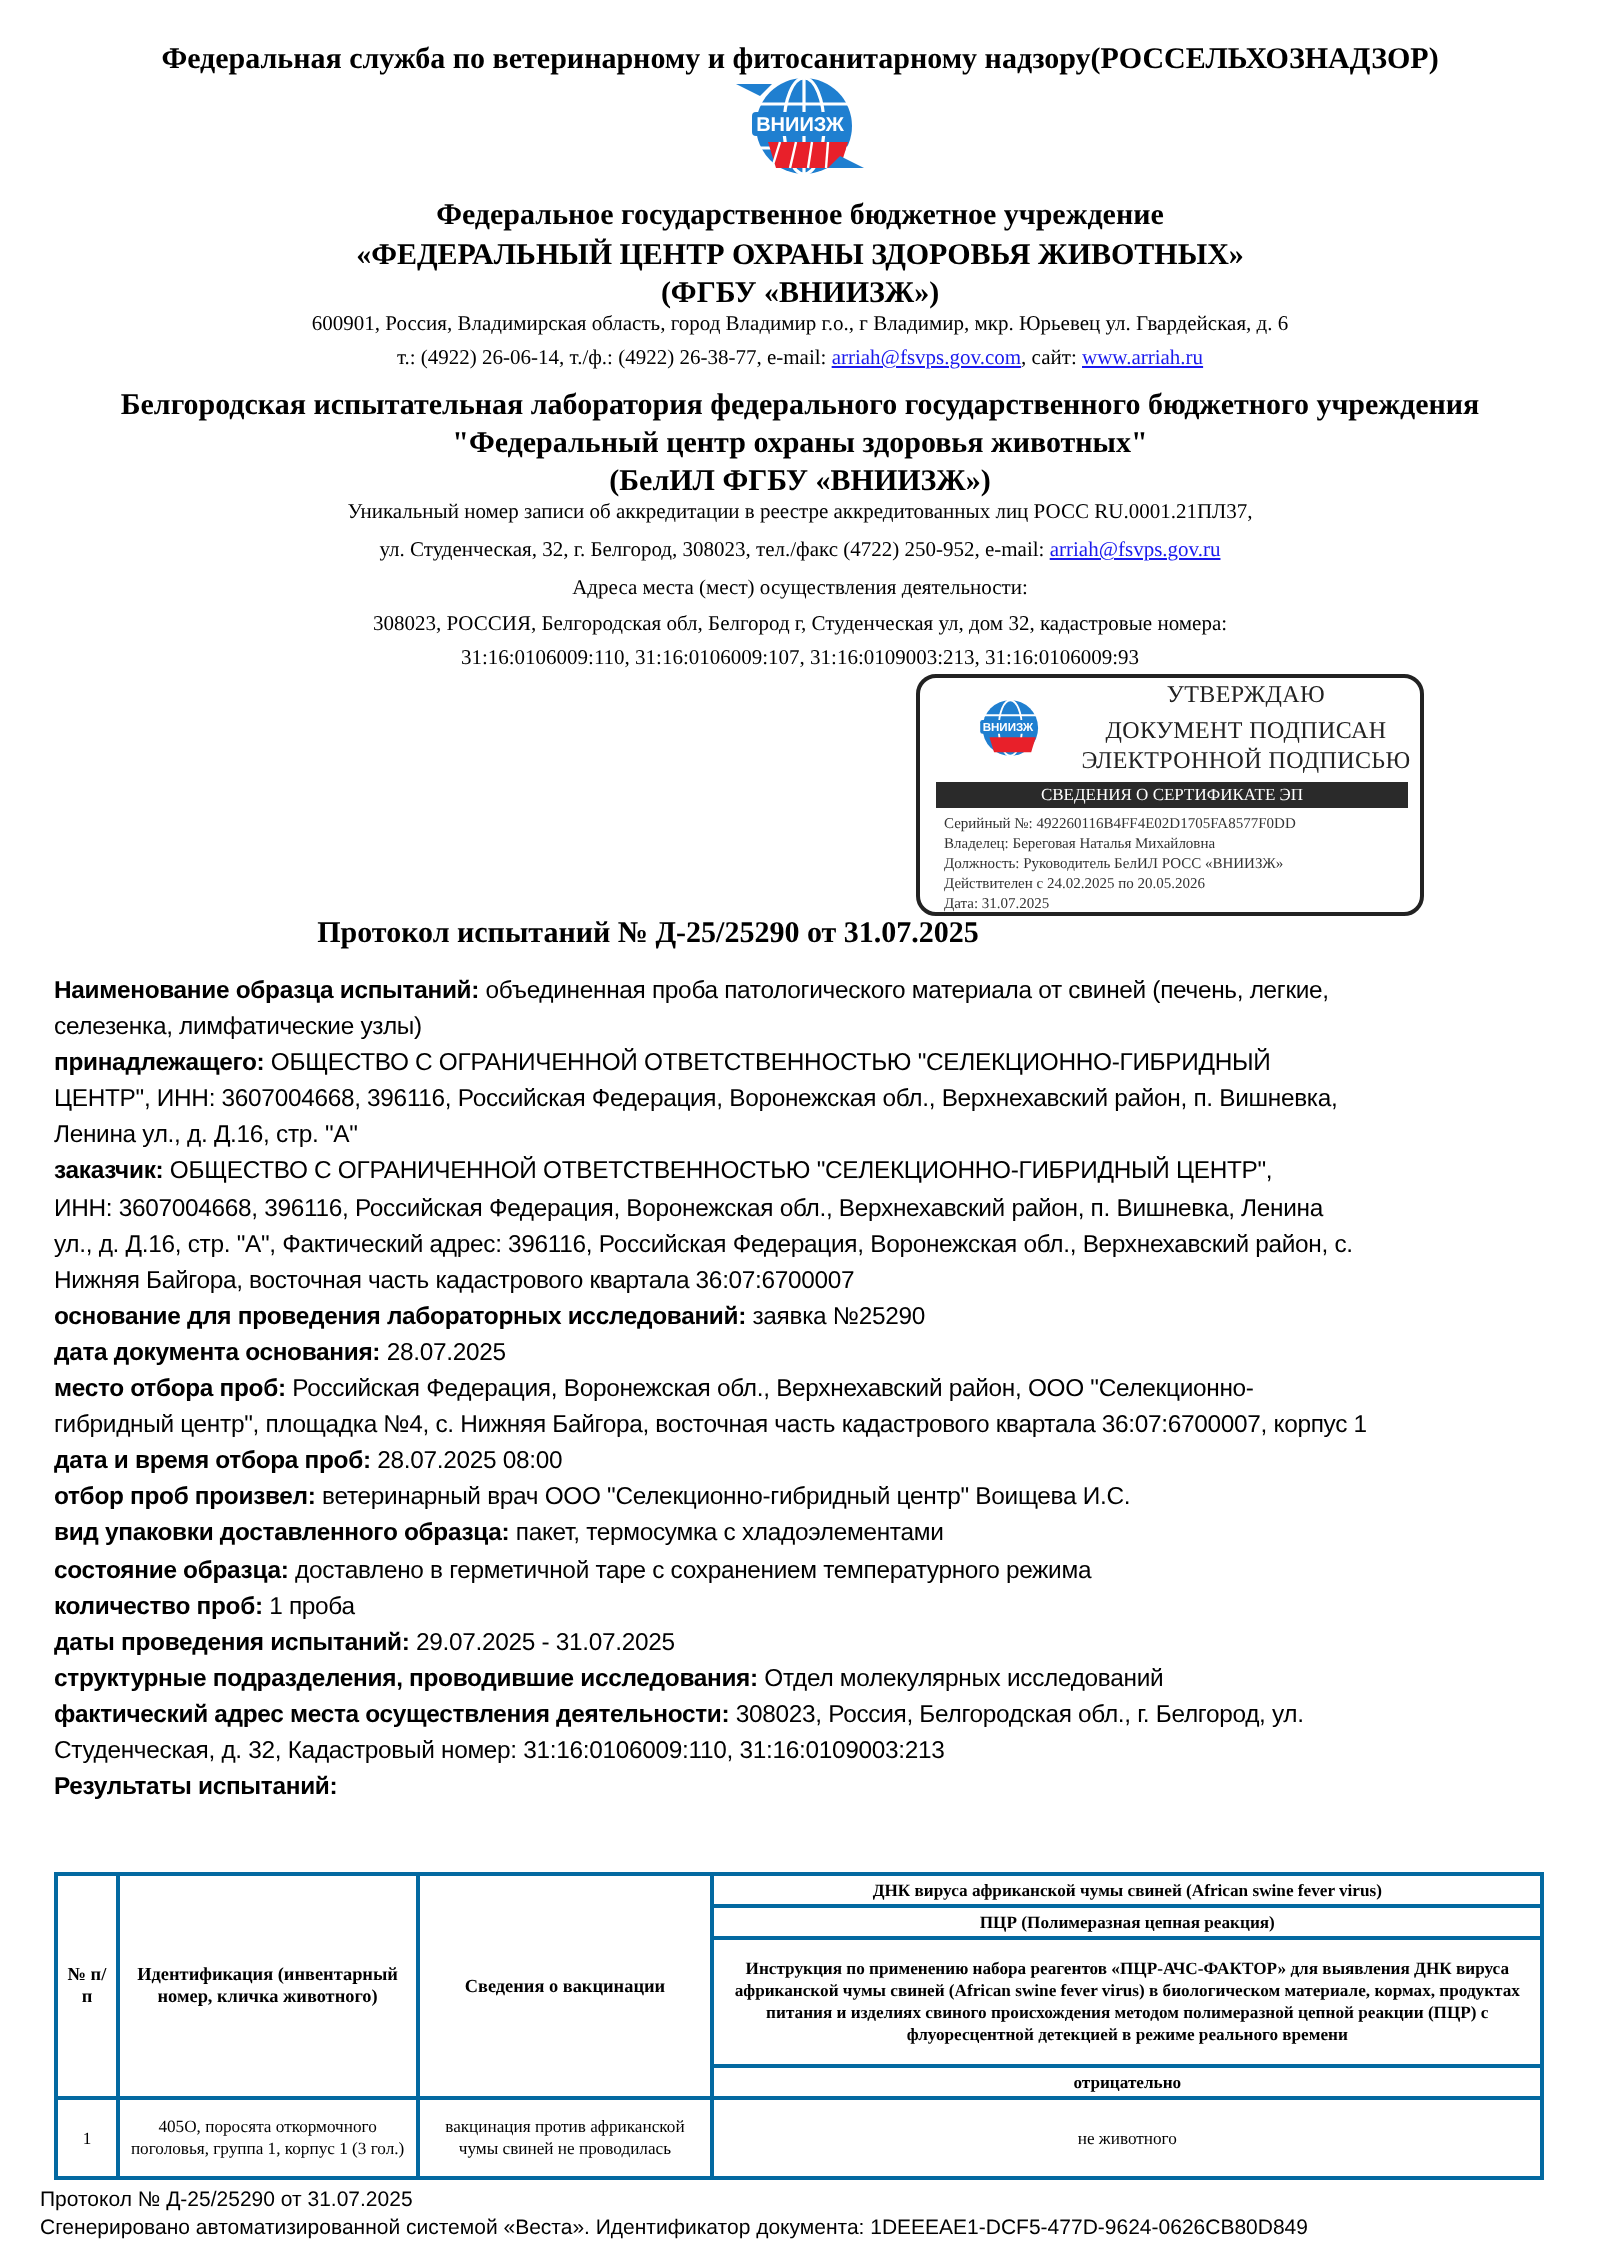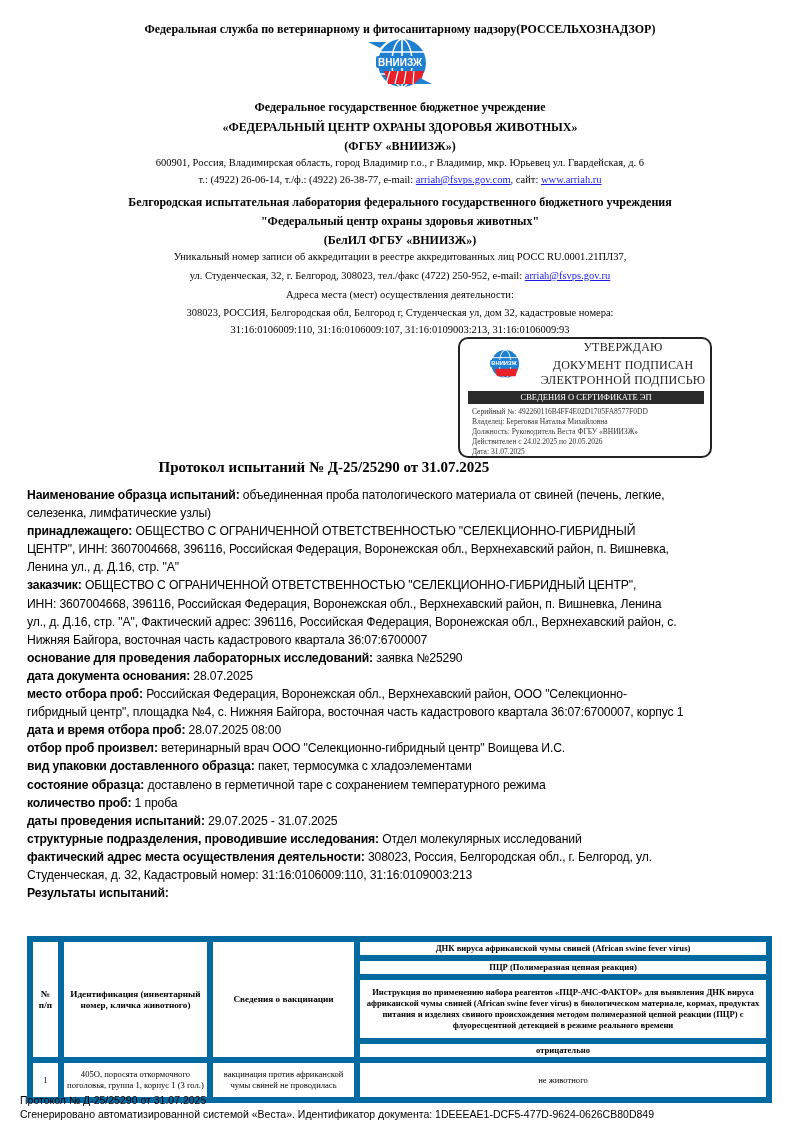--- a/index.html
+++ b/index.html
@@ -1,40 +1,40 @@
 <!DOCTYPE html>
 <html><head>
 <meta charset="utf-8">
 <style>
   * { box-sizing: border-box; margin: 0; padding: 0; }
   html, body { width: 800px; height: 1132px; background: #ffffff; overflow: hidden; }
   body { position: relative; font-family: "Liberation Serif", "DejaVu Serif", serif; color: #000; }
 
   .center-line { position: absolute; left: 0; width: 800px; text-align: center; white-space: nowrap; }
-  .hdr-bold { font-weight: bold; font-size: 12px; }
+  .hdr-bold { font-weight: bold; font-size: 15px; }
   .hdr { font-size: 10.5px; }
   a.link { color: #1a1aee; text-decoration: underline; }
 
   .logo { position: absolute; left: 362px; top: 34px; width: 76px; height: 58px; }
 
   .stamp { position: absolute; left: 458px; top: 337px; width: 254px; height: 121px;
            border: 2px solid #222; border-radius: 10px; background: #fff; }
   .stamp .slogo { position: absolute; left: 22px; top: 6px; width: 44px; height: 38px; }
   .stamp .s-title { position: absolute; left: 78px; width: 170px; text-align: center; color: #222; font-size: 12px; white-space: nowrap; letter-spacing: 0.2px; }
   .stamp .s-bar { position: absolute; left: 8px; top: 52px; width: 236px; height: 13px; background: #2a2a2a; color: #fff; font-size: 8.5px; text-align: center; line-height: 13px; }
   .stamp .s-line { position: absolute; left: 12px; font-size: 7.5px; color: #333; white-space: nowrap; }
 
   .title { position: absolute; left: 0; width: 648px; top: 459px; text-align: center; font-weight: bold; font-size: 15px; }
 
   .body { position: absolute; left: 27px; top: 486px; width: 750px; font-family: "Liberation Sans", "DejaVu Sans", sans-serif; font-size: 12.2px; line-height: 18.1px; }
   .body .row b { font-weight: bold; }
   .body .row { letter-spacing: -0.15px; }
 
   table.res { position: absolute; left: 27px; top: 936px; width: 745px; border-collapse: collapse; font-size: 8.6px; }
-  table.res td { border: 6px solid #0369a1; text-align: center; vertical-align: middle; padding: 1px 3px; line-height: 11px; }
+  table.res td { border: 2px solid #0369a1; text-align: center; vertical-align: middle; padding: 1px 3px; line-height: 11px; }
   table.res .bold { font-weight: bold; }
   table.res .bigline { font-size: 9.2px; }
 
   .footer { position: absolute; left: 20px; font-family: "Liberation Sans", "DejaVu Sans", sans-serif; font-size: 10.5px; white-space: nowrap; }
 </style>
 </head>
 <body>
 
 <div class="center-line hdr-bold" style="top:22px;">Федеральная служба по ветеринарному и фитосанитарному надзору(РОССЕЛЬХОЗНАДЗОР)</div>
 
@@ -87,21 +87,21 @@
     <path d="M22 37 L62 37 L58 50 L26 50 Z" fill="#e8202a"></path>
     <rect x="14" y="22" width="48" height="12" rx="2" fill="#1f7fd0"></rect>
     <text x="38" y="31.5" font-family="Liberation Sans, sans-serif" font-size="10" font-weight="bold" fill="#ffffff" text-anchor="middle">ВНИИЗЖ</text>
   </svg>
   <div class="s-title" style="top:1px;">УТВЕРЖДАЮ</div>
   <div class="s-title" style="top:19px;">ДОКУМЕНТ ПОДПИСАН</div>
   <div class="s-title" style="top:34px;">ЭЛЕКТРОННОЙ ПОДПИСЬЮ</div>
   <div class="s-bar">СВЕДЕНИЯ О СЕРТИФИКАТЕ ЭП</div>
   <div class="s-line" style="top:68px;">Серийный №: 492260116B4FF4E02D1705FA8577F0DD</div>
   <div class="s-line" style="top:78px;">Владелец: Береговая Наталья Михайловна</div>
-  <div class="s-line" style="top:88px;">Должность: Руководитель Веста ФГБУ «ВНИИЗЖ»</div>
+  <div class="s-line" style="top:88px;">Должность: Руководитель БелИЛ РОСС «ВНИИЗЖ»</div>
   <div class="s-line" style="top:98px;">Действителен с 24.02.2025 по 20.05.2026</div>
   <div class="s-line" style="top:108px;">Дата: 31.07.2025</div>
 </div>
 
 <div class="title">Протокол испытаний № Д-25/25290 от 31.07.2025</div>
 
 <div class="body">
   <div class="row"><b>Наименование образца испытаний:</b><span> объединенная проба патологического материала от свиней (печень, легкие,</span><br><span>селезенка, лимфатические узлы)</span></div>
   <div class="row"><b>принадлежащего:</b><span> ОБЩЕСТВО С ОГРАНИЧЕННОЙ ОТВЕТСТВЕННОСТЬЮ "СЕЛЕКЦИОННО-ГИБРИДНЫЙ</span><br><span>ЦЕНТР", ИНН: 3607004668, 396116, Российская Федерация, Воронежская обл., Верхнехавский район, п. Вишневка,</span><br><span>Ленина ул., д. Д.16, стр. "А"</span></div>
   <div class="row"><b>заказчик:</b><span> ОБЩЕСТВО С ОГРАНИЧЕННОЙ ОТВЕТСТВЕННОСТЬЮ "СЕЛЕКЦИОННО-ГИБРИДНЫЙ ЦЕНТР",</span><br><span>ИНН: 3607004668, 396116, Российская Федерация, Воронежская обл., Верхнехавский район, п. Вишневка, Ленина</span><br><span>ул., д. Д.16, стр. "А", Фактический адрес: 396116, Российская Федерация, Воронежская обл., Верхнехавский район, с.</span><br><span>Нижняя Байгора, восточная часть кадастрового квартала 36:07:6700007</span></div>

